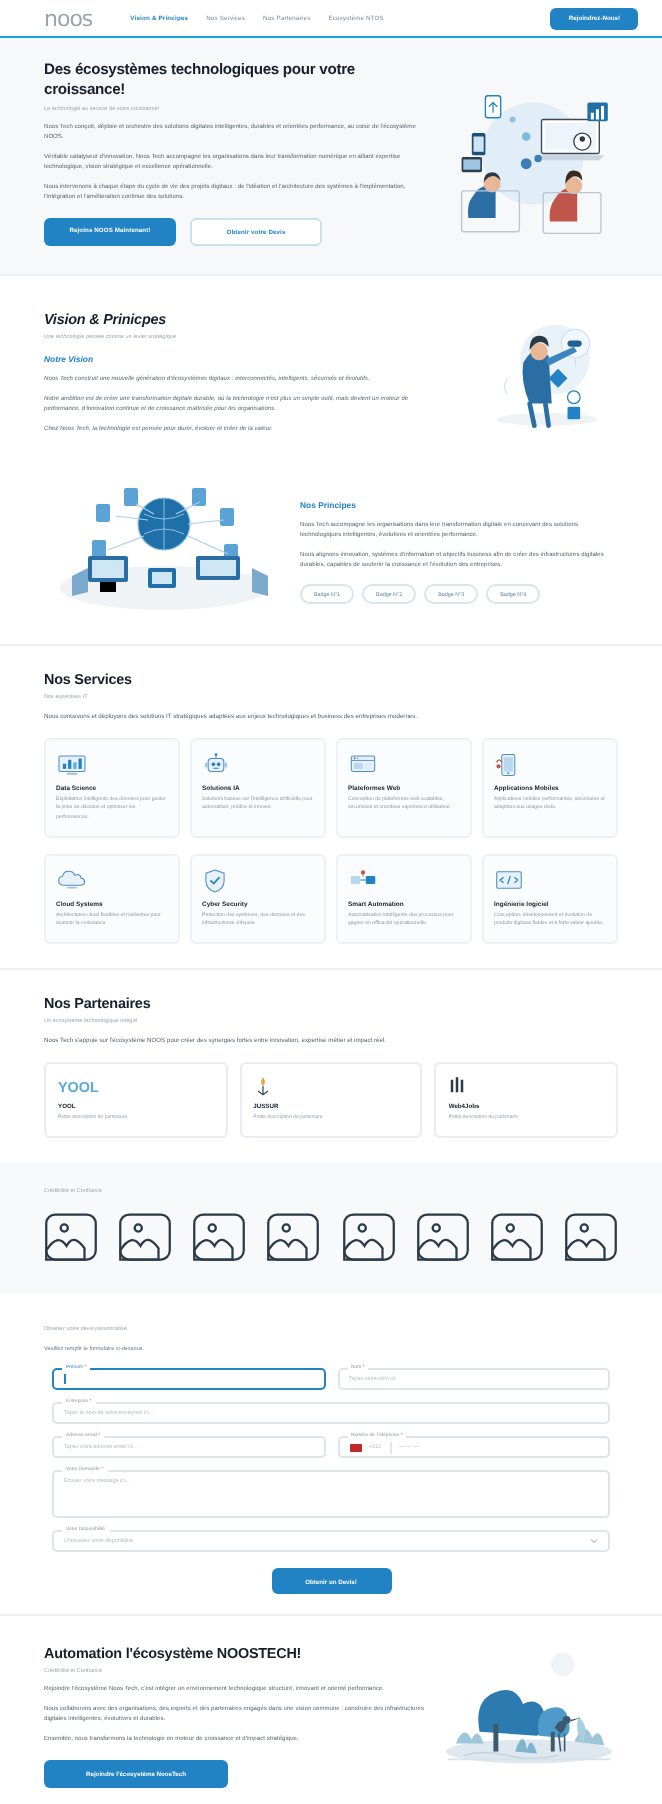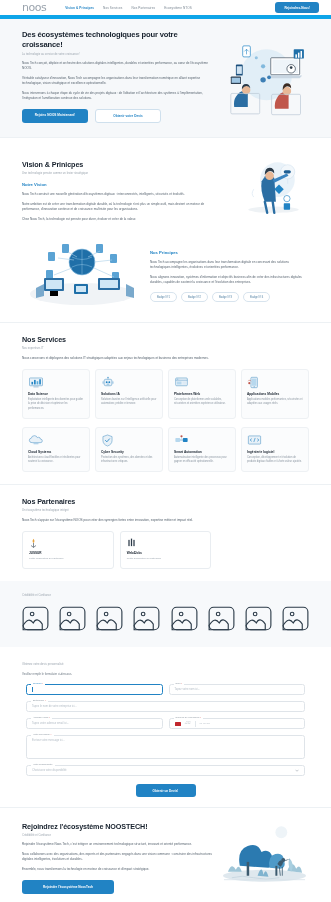--- a/index.html
+++ b/index.html
@@ -13,21 +13,21 @@
   }
   .page { width: 331px; position: relative; }
 
   
   .navbar {
     height: 19px;
     background: #ffffff;
     display: flex;
     align-items: center;
     padding: 0 12px 0 22px;
-    border-bottom: 4px solid #0ea5e9;
+    border-bottom: 1px solid #0ea5e9;
     gap: 0;
   }
   .logo {
     font-size: 11px;
     letter-spacing: -0.5px;
     color: #9aa3ad;
     font-weight: 400;
     font-family: "DejaVu Sans", sans-serif;
     line-height: 1;
   }
@@ -56,26 +56,26 @@
   .lead { font-size: 3.1px; color: #55616d; line-height: 1.7; margin-top: 6px; }
 
   .btn-row { display: flex; gap: 7px; margin-top: 8px; }
   .btn {
     font-size: 3.1px; padding: 4px 0; border-radius: 3px; text-align: center;
     width: 66px; font-weight: bold; letter-spacing: 0.05px;
   }
   .btn-primary { background: #2183c4; color: #fff; }
   .btn-outline { background: #fff; color: #2183c4; border: 1px solid #cfe0ed; }
 
-  .hero-wrap { display: flex; gap: 6px; align-items: center; }
+  .hero-wrap { display: flex; gap: 6px; align-items: flex-end; }
   .hero-left { width: 196px; }
   .hero-art { flex: 1; height: 84px; position: relative; margin-top: 4px; }
 
   
-  .vision-wrap { display: flex; gap: 20px; align-items: flex-end; }
+  .vision-wrap { display: flex; gap: 20px; align-items: center; font-style: italic; }
   .vision-left { width: 196px; }
   .vision-art { flex: 1; height: 72px; position: relative; }
   h3.sub-head { font-size: 4.2px; color: #2183c4; font-weight: bold; margin-top: 7px; }
 
   
   .princ-wrap { display: flex; gap: 8px; align-items: flex-start; padding: 4px 22px 14px 22px; }
   .princ-art { width: 120px; height: 70px; position: relative; }
   .princ-right { flex: 1; padding-top: 12px; }
   .badges { display: flex; gap: 4px; margin-top: 7px; flex-wrap: wrap; }
   .badge {
@@ -398,20 +398,29 @@
 
   <div class="hr-soft"></div>
 
   <div class="sec">
     <h2 class="title">Nos Partenaires</h2>
     <div class="subtitle">Un écosystème technologique intégré</div>
     <div class="lead">Noos Tech s'appuie sur l'écosystème NOOS pour créer des synergies fortes entre innovation, expertise métier et impact réel.</div>
     <div class="partner-grid">
       <div class="partner-card">
         <div class="partner-logo">
+          <svg width="24" height="9" viewBox="0 0 40 14">
+              <text x="0" y="11" font-family="Liberation Sans" font-size="12" fill="#5aa9d8" font-weight="bold">YOOL</text>
+            </svg>
+        </div>
+        <div class="partner-name">YOOL</div>
+        <div class="partner-desc">Petite description du partenaire</div>
+      </div>
+      <div class="partner-card">
+        <div class="partner-logo">
           <svg width="9" height="10" viewBox="0 0 14 16">
               <path d="M7 1 q-3 4 0 7 q3-3 0-7Z" fill="#e8a33d"></path>
               <path d="M7 8 l0 7 M3 12 l4 3 l4-3" stroke="#3b4a59" stroke-width="1" fill="none"></path>
             </svg>
         </div>
         <div class="partner-name">JUSSUR</div>
         <div class="partner-desc">Petite description du partenaire</div>
       </div>
       <div class="partner-card">
         <div class="partner-logo">
@@ -554,21 +563,21 @@
       <div class="submit-row">
         <div class="btn-submit">Obtenir un Devis!</div>
       </div>
     </div>
   </div>
 
   <div class="hr-soft"></div>
 
   <div class="cta-sec">
     <div class="cta-left">
-      <h2 class="title">Rejoindrez l'écosystème NOOSTECH!</h2>
+      <h2 class="title">Automation l'écosystème NOOSTECH!</h2>
       <div class="subtitle">Crédibilité et Confiance</div>
       <div class="body-p">Rejoindre l'écosystème Noos Tech, c'est intégrer un environnement technologique structuré, innovant et orienté performance.</div>
       <div class="body-p">Nous collaborons avec des organisations, des experts et des partenaires engagés dans une vision commune : construire des infrastructures digitales intelligentes, évolutives et durables.</div>
       <div class="body-p">Ensemble, nous transformons la technologie en moteur de croissance et d'impact stratégique.</div>
       <div class="btn-join">Rejoindre l'écosystème NoosTech</div>
     </div>
     <div class="cta-art">
       <svg viewBox="0 0 90 62" width="100%" height="100%">
         <circle cx="62" cy="10" r="6" fill="#eef4f8"></circle>
         <ellipse cx="45" cy="54" rx="42" ry="6" fill="#dfe8ee"></ellipse>

